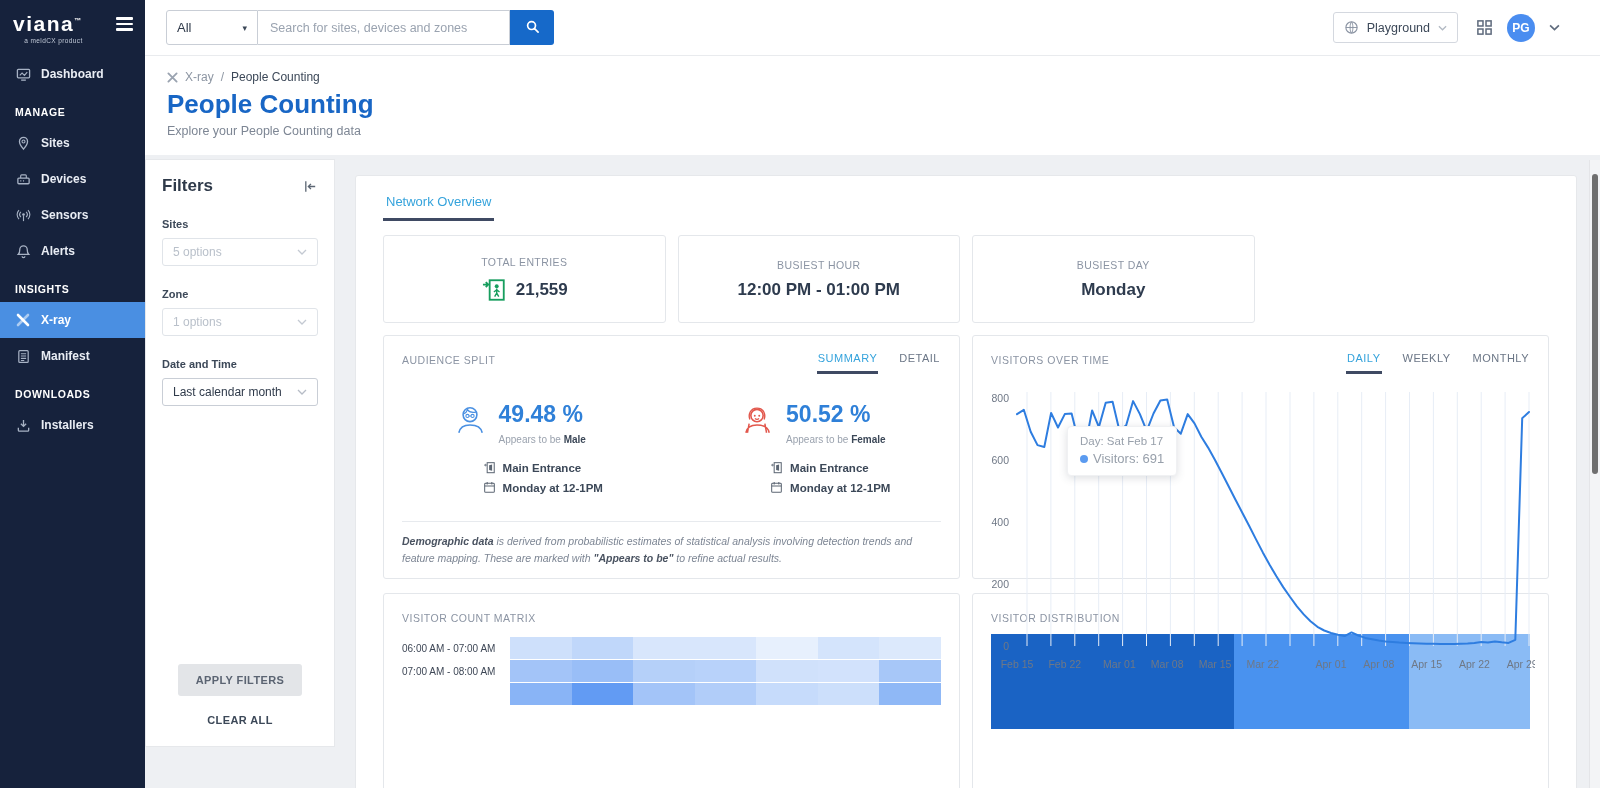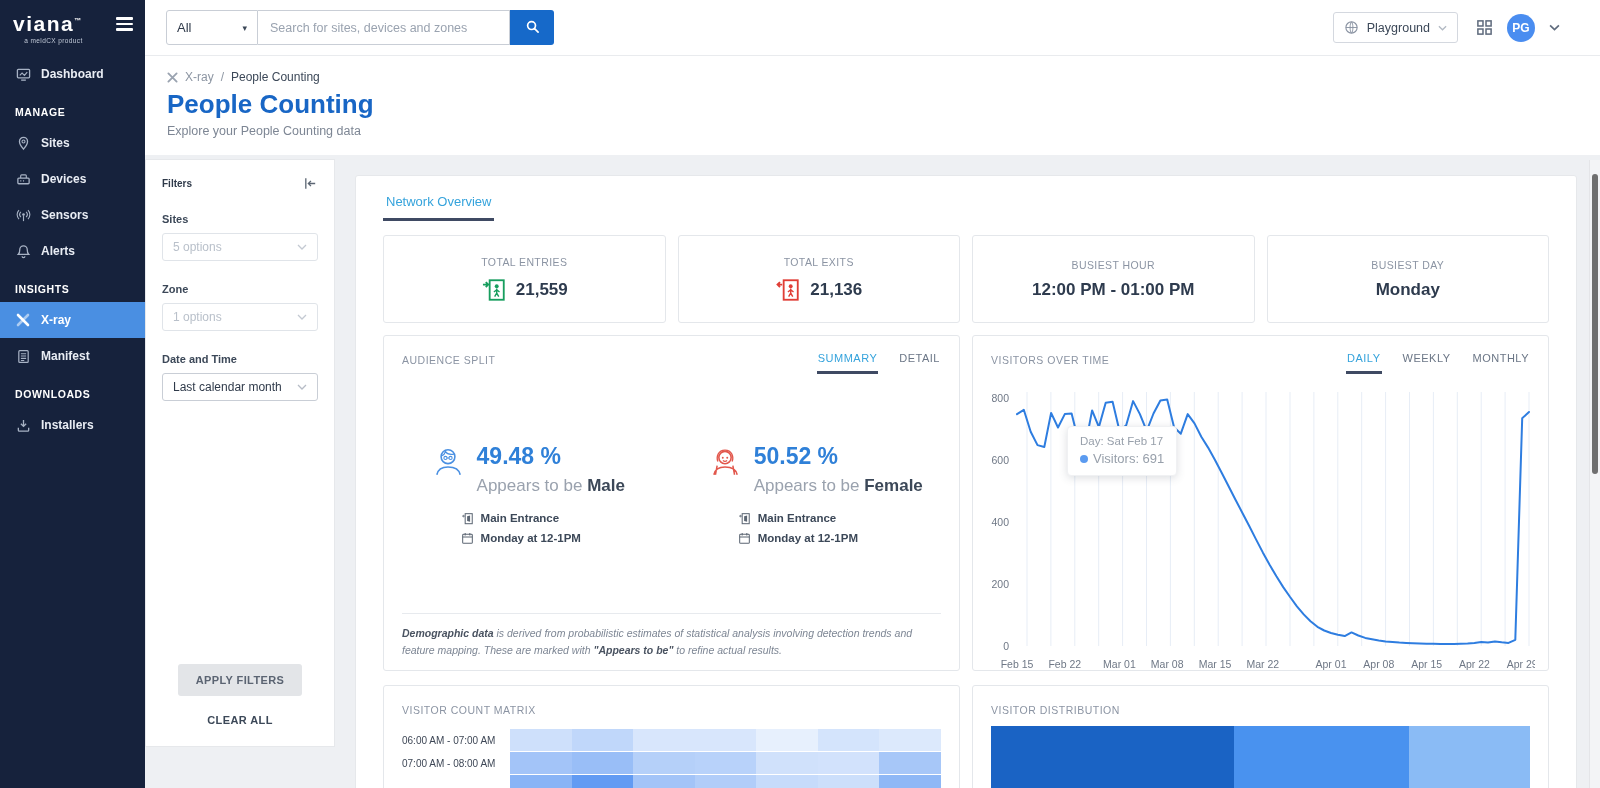--- a/index.html
+++ b/index.html
@@ -41,21 +41,21 @@
   .bc-x { display:inline-flex; color:#9aa3b0; }
   .bc-root { cursor:pointer; }
   .bc-current { color:#3c4858; }
   .page-title { color:#1866c5; font-size:26px; font-weight:bold; margin-top:5px; }
   .page-sub { color:#7d8694; font-size:12.5px; margin-top:4px; }
 
   
   .content { flex:1; display:flex; gap:20px; padding:4px 23px 0 0; min-height:0; }
   .filters-card { width:190px; flex-shrink:0; background:#fff; border:1px solid #e6e8eb; height:588px; padding:16px 16px 20px; display:flex; flex-direction:column; }
   .filters-head { display:flex; justify-content:space-between; align-items:center; }
-  .filters-title { font-size:10px; font-weight:bold; color:#2f3a4a; }
+  .filters-title { font-size:17px; font-weight:bold; color:#2f3a4a; }
   .collapse-btn { display:inline-flex; cursor:pointer; }
   .f-label { font-size:11px; font-weight:bold; color:#3c4858; margin-top:22px; }
   .f-select { margin-top:8px; height:28px; border:1px solid #e0e4e9; border-radius:3px; display:flex; align-items:center; justify-content:space-between; padding:0 10px; font-size:12px; color:#b9c0ca; cursor:pointer; background:#fff; }
   .f-select.enabled { color:#2f3a4a; border-color:#c9ced6; }
   .f-caret { color:#c3c9d2; display:inline-flex; }
   .f-spacer { flex:1; }
   .apply-btn { margin:0 auto; background:#e3e5e8; border:none; border-radius:3px; padding:10px 18px; font-size:11px; font-weight:bold; color:#5b6472; letter-spacing:.4px; cursor:pointer; font-family:"Liberation Sans",sans-serif; }
   .clear-all { margin-top:18px; text-align:center; font-size:11px; font-weight:bold; color:#3c4858; letter-spacing:.4px; cursor:pointer; }
 
   .main-card { flex:1; margin-top:16px; background:#fff; border:1px solid #e6e8eb; border-radius:3px; min-height:780px; padding:0 27px 27px; min-width:0; }
@@ -66,36 +66,36 @@
   .stat-card { border:1px solid #e4e7eb; border-radius:3px; background:#fff; height:88px; display:flex; flex-direction:column; align-items:center; justify-content:center; gap:9px; }
   .stat-label { font-size:10.5px; color:#8b94a3; letter-spacing:.4px; }
   .stat-value-row { display:flex; align-items:center; gap:9px; }
   .stat-icon { display:inline-flex; }
   .stat-icon.entry { color:#189e5f; }
   .stat-icon.exit { color:#e03e36; }
   .stat-value { font-size:17px; font-weight:bold; color:#2e3b4e; }
 
   .mid-row { display:grid; grid-template-columns:1fr 1fr; gap:12px; margin-top:12px; }
   .panel { border:1px solid #e4e7eb; border-radius:3px; background:#fff; display:flex; flex-direction:column; min-width:0; }
-  .mid-row .panel { height:336px; }
+  .mid-row .panel { height:244px; }
   .panel-head { display:flex; justify-content:space-between; align-items:flex-start; padding:16px 18px 0; }
   .panel-title { font-size:10.5px; color:#8b94a3; letter-spacing:.5px; padding-top:2px; }
   .panel-tabs { display:flex; gap:20px; }
   .ptab { font-size:11px; color:#6b7686; letter-spacing:.5px; cursor:pointer; padding:0 1px 7px; }
   .ptab.active { color:#35a3dc; border-bottom:3px solid #3f4a63; }
 
   
   .aud-body { flex:1; display:flex; align-items:center; }
   .aud-half { flex:1; display:flex; justify-content:center; }
   .aud-top { display:flex; gap:12px; }
   .aud-icon { display:inline-flex; margin-top:2px; }
   .aud-icon.male { color:#4a90e2; }
   .aud-icon.female { color:#e2574c; }
   .aud-pct { font-size:23px; font-weight:bold; color:#2f80d8; }
-  .aud-appears { font-size:17px; color:#9aa2ae; margin-top:6px; }
+  .aud-appears { font-size:10px; color:#9aa2ae; margin-top:6px; }
   .aud-appears b { color:#3c4858; }
   .aud-details { margin:16px 0 0 30px; }
   .aud-row { display:flex; align-items:center; gap:7px; margin-top:7px; }
   .aud-mini { display:inline-flex; }
   .aud-site { font-size:11.5px; font-weight:bold; color:#3c4858; }
   .aud-footer { border-top:1px solid #e7eaee; margin:0 18px; padding:11px 0 12px; font-size:10.5px; font-style:italic; color:#7d8694; line-height:1.55; }
   .aud-footer b { color:#4a5361; }
 
   
   .chart-wrap { position:relative; margin:8px 14px 0 8px; height:292px; }
@@ -342,34 +342,20 @@
               <div class="stat-value-row">
                 <span class="stat-icon entry">
                   <svg viewBox="0 0 24 24" width="26" height="26">
                     <rect x="8" y="3" width="13" height="18" fill="none" stroke="currentColor" stroke-width="1.7"></rect>
                     <path d="M1.8 7h4.4M4.4 4.7L6.7 7 4.4 9.3" fill="none" stroke="currentColor" stroke-width="1.7"></path>
                     <circle cx="14.5" cy="8.6" r="1.8" fill="currentColor"></circle>
                     <path d="M14.5 10.6v4.2M14.5 11.8l-2.6 2M14.5 11.8l2.6 2M14.5 14.8l-1.9 3.4M14.5 14.8l1.9 3.4" stroke="currentColor" stroke-width="1.3" fill="none"></path>
                   </svg>
                 </span>
                 <span class="stat-value">21,559</span>
-              </div>
-            </div>
-            <div class="stat-card">
-              <div class="stat-label">TOTAL EXITS</div>
-              <div class="stat-value-row">
-                <span class="stat-icon exit">
-                  <svg viewBox="0 0 24 24" width="26" height="26">
-                    <rect x="8" y="3" width="13" height="18" fill="none" stroke="currentColor" stroke-width="1.7"></rect>
-                    <path d="M6.7 7H2.3M4.6 4.7L2.3 7l2.3 2.3" fill="none" stroke="currentColor" stroke-width="1.7"></path>
-                    <circle cx="14.5" cy="8.6" r="1.8" fill="currentColor"></circle>
-                    <path d="M14.5 10.6v4.2M14.5 11.8l-2.6 2M14.5 11.8l2.6 2M14.5 14.8l-1.9 3.4M14.5 14.8l1.9 3.4" stroke="currentColor" stroke-width="1.3" fill="none"></path>
-                  </svg>
-                </span>
-                <span class="stat-value">21,136</span>
               </div>
             </div>
             <div class="stat-card">
               <div class="stat-label">BUSIEST HOUR</div>
               <div class="stat-value-row">
                 <span class="stat-value">12:00 PM - 01:00 PM</span>
               </div>
             </div>
             <div class="stat-card">
               <div class="stat-label">BUSIEST DAY</div>

